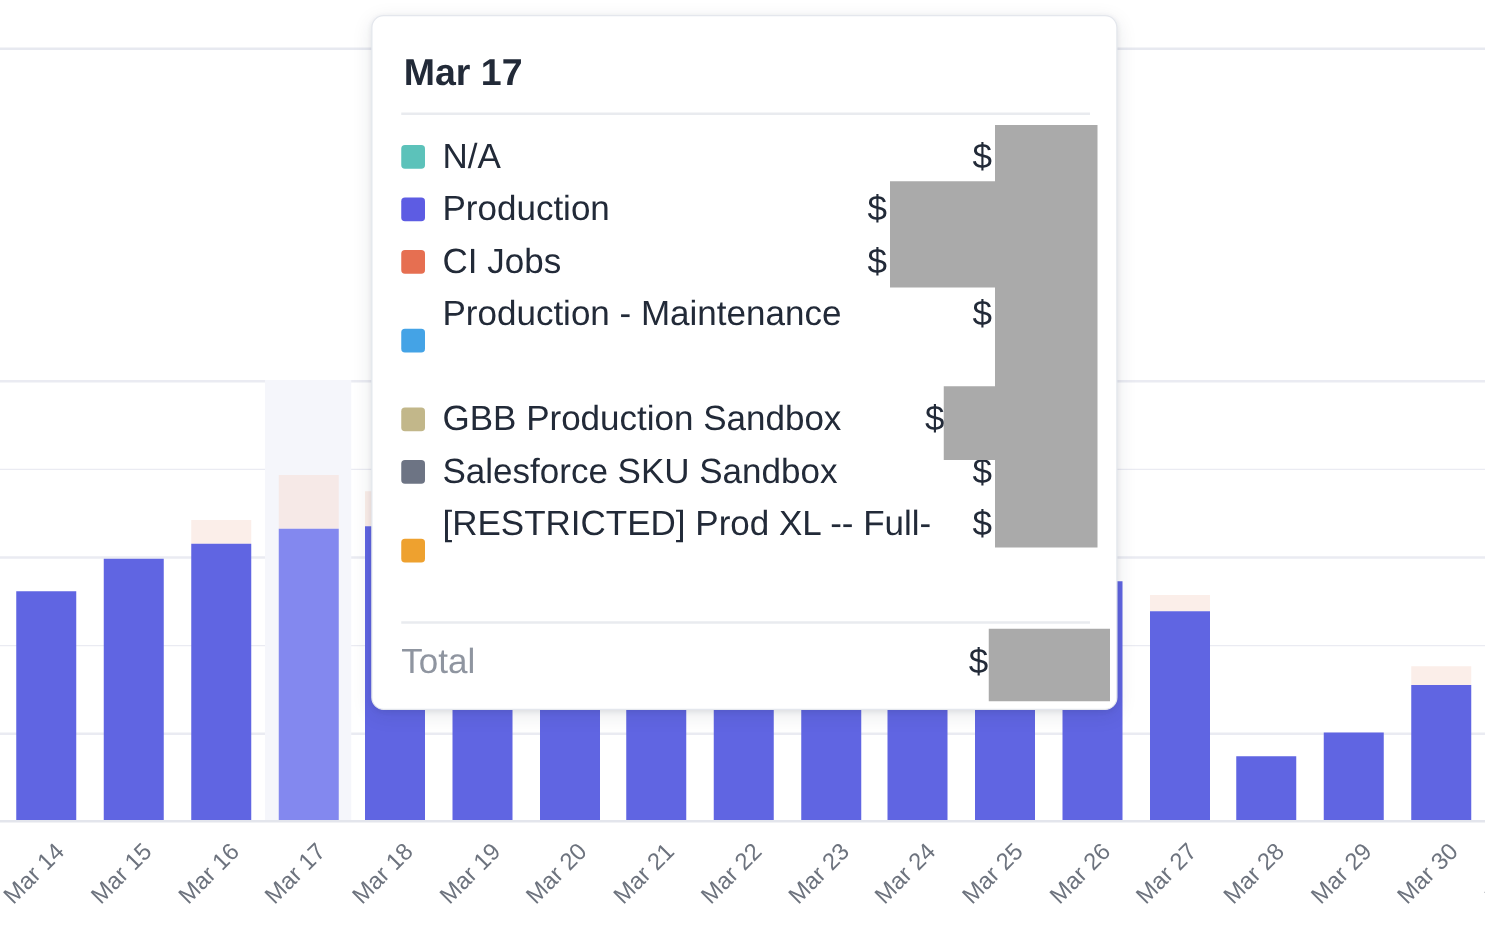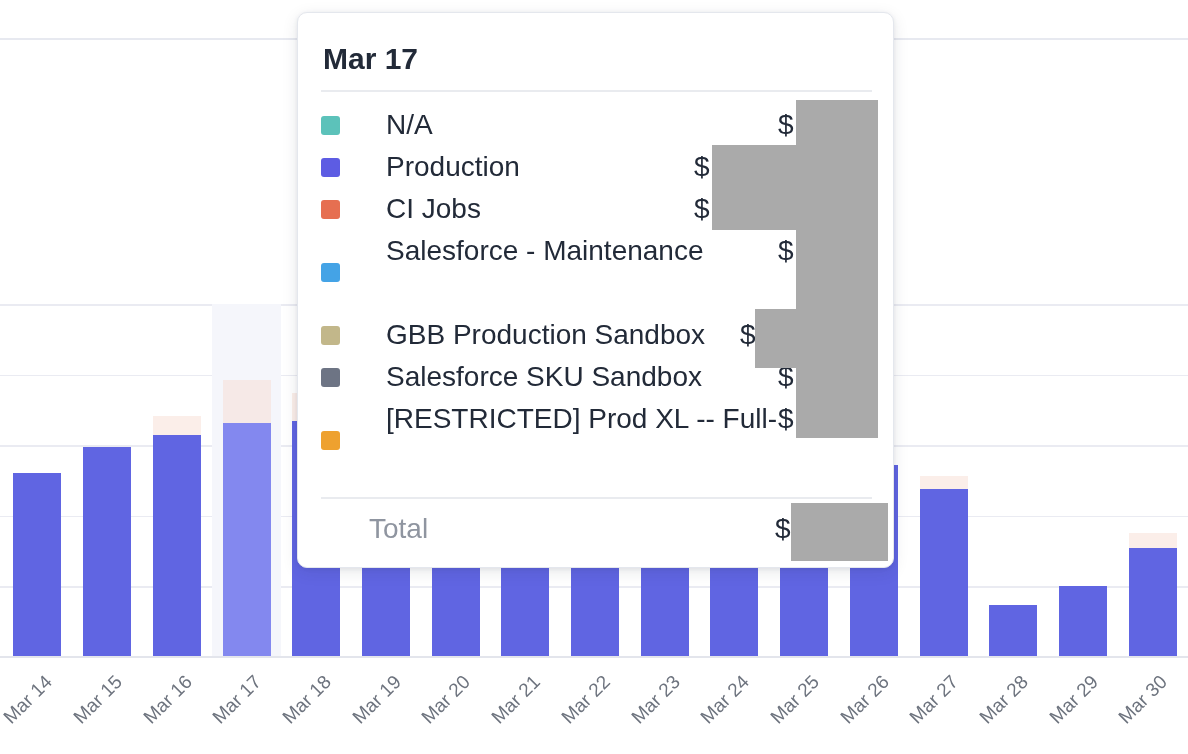--- a/index.html
+++ b/index.html
@@ -27,23 +27,23 @@
     z-index: 10; font-size: 28px; color: #222a38;
   }
   .tt-title { position: absolute; left: 25px; top: 29px; font-size: 30px; font-weight: 700; }
   .tt-div { position: absolute; left: 23px; right: 21px; height: 1.5px; background: #e9ebef; }
   .tt-div1 { top: 77px; }
   .tt-div2 { top: 484px; }
   #tt-rows { position: absolute; left: 0; top: 91px; width: 100%; }
   .tt-row { position: relative; }
   .sw { position: absolute; left: 23px; width: 19px; height: 19px; border-radius: 3px; }
   .tt-label { margin-left: 56px; }
-  .tt-label div { line-height: 42px; margin-left: 32px; }
+  .tt-label div { line-height: 42px; }
   .dollar { position: absolute; top: 0; line-height: 42px; }
-  .tt-total-label { position: absolute; left: 23px; top: 495px; line-height: 42px; color: #8f95a0; margin-left: 48px; }
+  .tt-total-label { position: absolute; left: 23px; top: 495px; line-height: 42px; color: #8f95a0; }
   .total-dollar { left: 477px; top: 495px; }
   .redact { position: absolute; background: #aaaaaa; z-index: 3; }
 </style>
 </head>
 <body>
 
 <div class="chart" id="chart">
   <div class="hline top-border"></div>
   <div id="grid-layer">
       <div class="hline gridline" style="top: 586.4px; background: rgb(234, 235, 242);"></div>
@@ -163,21 +163,21 @@
         <div class="tt-row" style="height: 42px;">
           <span class="sw" style="background: rgb(230, 111, 81); top: 11.5px;"></span>
           <div class="tt-label">
             <div>CI Jobs</div>
           </div>
           <span class="dollar" style="left: 396px;">$</span>
         </div>
         <div class="tt-row" style="height: 84px;">
           <span class="sw" style="background: rgb(68, 163, 230); top: 32.5px;"></span>
           <div class="tt-label">
-            <div>Salesforce - Maintenance</div>
+            <div>Production - Maintenance</div>
           </div>
           <span class="dollar" style="left: 480px;">$</span>
         </div>
         <div class="tt-row" style="height: 42px;">
           <span class="sw" style="background: rgb(194, 183, 138); top: 11.5px;"></span>
           <div class="tt-label">
             <div>GBB Production Sandbox</div>
           </div>
           <span class="dollar" style="left: 442px;">$</span>
         </div>

